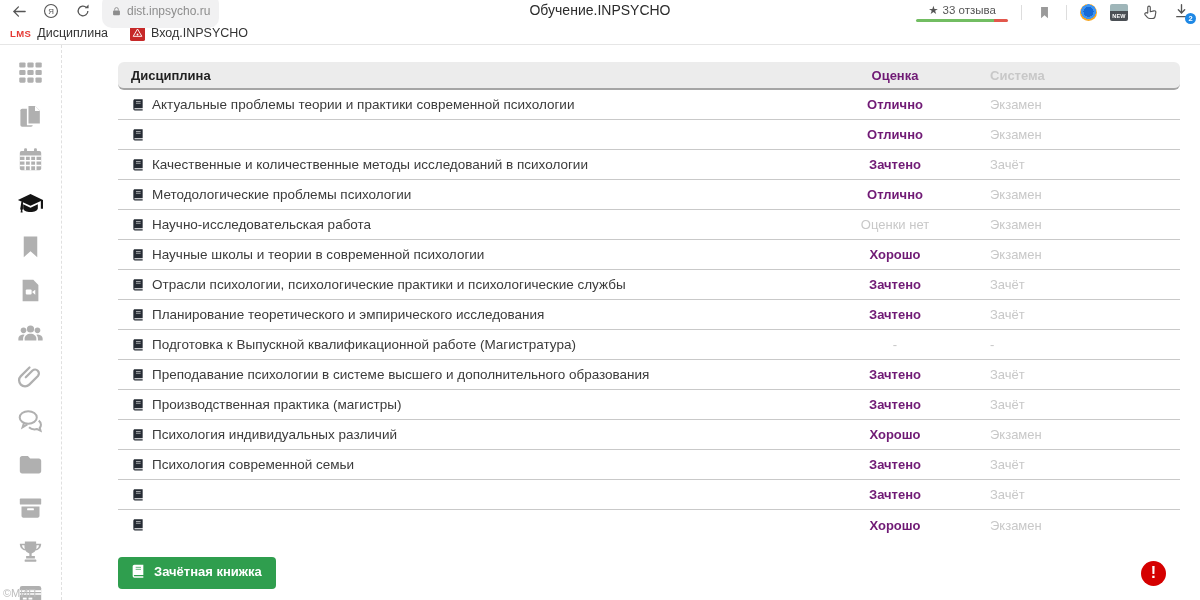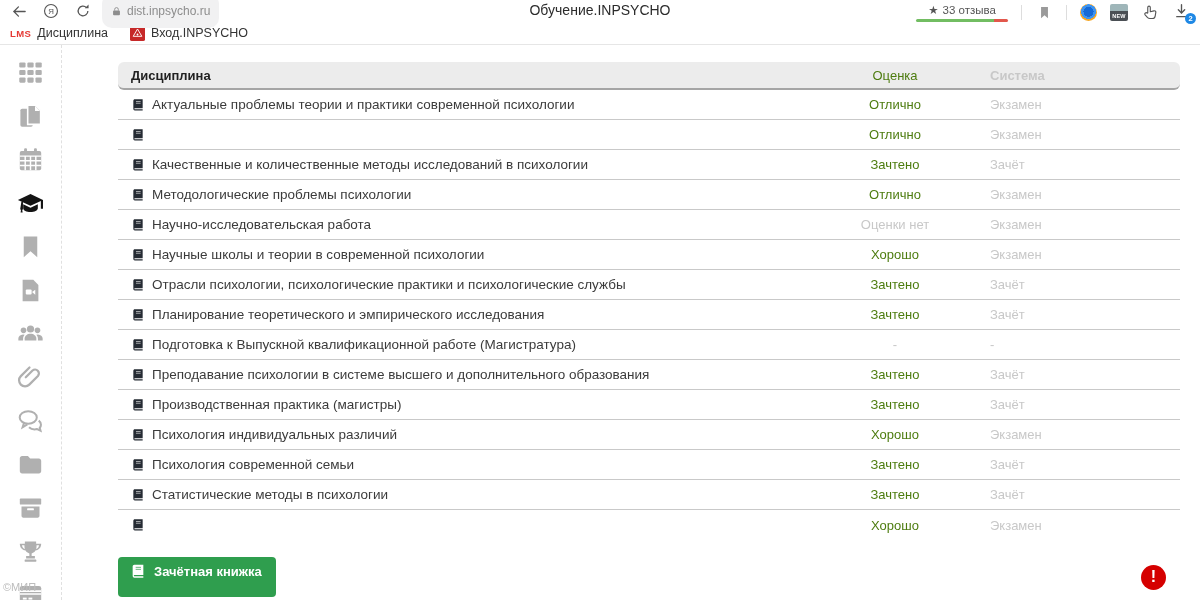--- a/index.html
+++ b/index.html
@@ -38,43 +38,43 @@
   .bk-item { display:flex; align-items:center; gap:6px; font-size:12.5px; color:#333; cursor:pointer; }
   .lms-logo { color:#e53935; font-weight:800; font-size:9.5px; letter-spacing:.4px; }
 
   
   .content { display:flex; height:555px; }
   .sidebar { width:62px; position:relative; border-right:1px dashed #e0e0e0;
     display:flex; flex-direction:column; align-items:center; padding-top:14px; gap:16.5px; }
   .s-icon { width:27px; height:27px; color:#b0b0b0; cursor:pointer; display:flex; align-items:center; justify-content:center; }
   .s-icon svg { width:100%; height:100%; }
   .s-icon.active { color:#141414; }
-  .copyright { position:absolute; bottom:7px; left:3px; font-size:11px; color:#bdbdbd; }
+  .copyright { position:absolute; bottom:1px; left:3px; font-size:11px; color:#bdbdbd; }
 
   .main { flex:1; padding:17px 20px 0 56px; }
 
   
   .thead { display:flex; align-items:center; height:28px; background:#ececec;
     border-bottom:2px solid #a5a5a5; font-size:13px; font-weight:bold; color:#222;border-radius:6px; }
   .c-disc { flex:1; padding-left:13px; display:flex; align-items:center; gap:7px; min-width:0; }
   .c-grade { width:190px; text-align:center; }
   .c-sys { width:190px; text-align:left; }
   .trow { display:flex; align-items:center; height:30px; border-bottom:1px solid #c9c9c9;
     font-size:13.5px; color:#3b3b3b; background:#fff; cursor:pointer; }
   .trow:last-child { border-bottom:none; }
   .bookicon { width:14px; height:14px; flex:0 0 auto; display:flex; }
   .bookicon svg { width:100%; height:100%; }
-  .c-grade { font-weight:normal; color:#4d7c0f; font-size:13px; }
+  .c-grade { font-weight:bold; color:#701a75; font-size:13px; }
   .c-sys { color:#c8c8c8; font-size:13px; }
   .c-grade.muted { font-weight:normal; color:#c8c8c8; }
 
   
   .foot { margin-top:17px; display:flex; align-items:center; justify-content:space-between; }
   .btn-green { display:flex; align-items:center; gap:8px; background:#2f9e4e; color:#fff;
-    border:none; border-radius:4px; padding:6px 14px 18px 12px; font-size:13px; font-weight:bold;
+    border:none; border-radius:4px; padding:6px 14px 10px 12px; font-size:13px; font-weight:bold;
     font-family:"Liberation Sans", sans-serif; cursor:pointer; }
   .btn-green svg { width:16px; height:16px; }
   .alert-circle { width:25px; height:25px; border-radius:50%; background:#d50000; color:#fff;
     font-size:16px; font-weight:bold; display:flex; align-items:center; justify-content:center;
     margin-right:14px; cursor:pointer; }
 </style>
 </head>
 <body>
 
 <div class="chrome">
@@ -486,21 +486,20 @@
   <div class="trow">
     <div class="c-disc">
       <span class="bookicon">
         <svg viewBox="0 0 24 24" fill="#252b33">
           <path d="M6.5 2C5.1 2 4 3.1 4 4.5V19a2.5 2.5 0 0 0 2.5 2.5H20v-2.1H6.6a.9.9 0 0 1 0-1.8H20V2z"></path>
           <g stroke="#fff" stroke-width="1" fill="none">
                   <path d="M8.5 6h8M8.5 9h8"></path>
                 </g>
         </svg>
       </span>
-      <span class="disc-text">Статистические методы в психологии</span>
     </div>
     <div class="c-grade">Зачтено</div>
     <div class="c-sys">Зачёт</div>
   </div>
 
   <div class="trow">
     <div class="c-disc">
       <span class="bookicon">
         <svg viewBox="0 0 24 24" fill="#252b33">
           <path d="M6.5 2C5.1 2 4 3.1 4 4.5V19a2.5 2.5 0 0 0 2.5 2.5H20v-2.1H6.6a.9.9 0 0 1 0-1.8H20V2z"></path>

